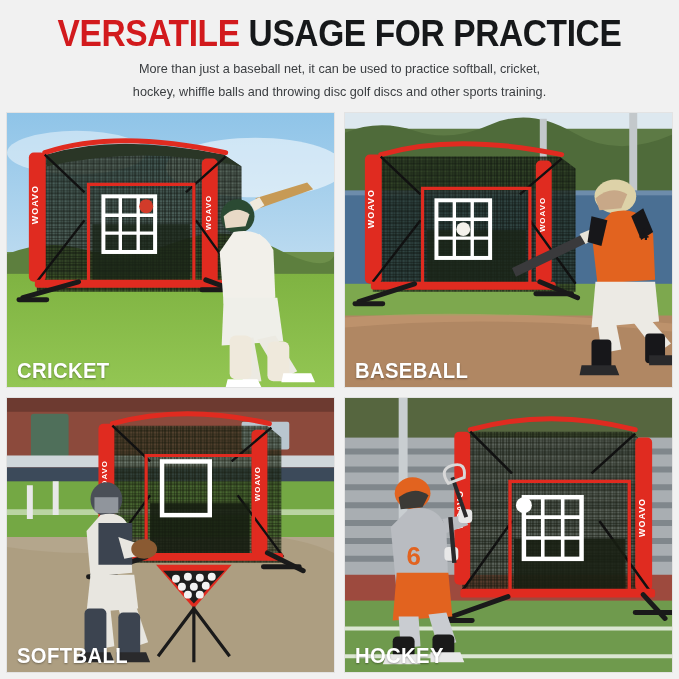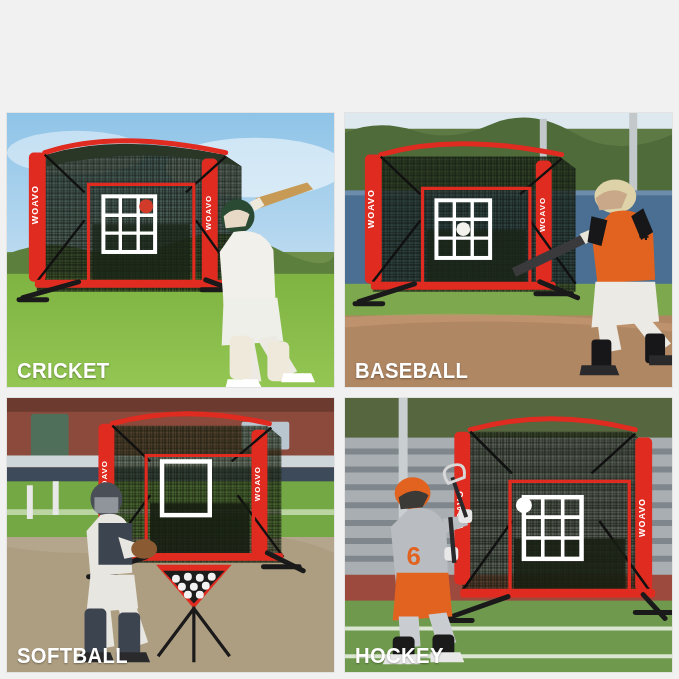--- a/index.html
+++ b/index.html
@@ -80,20 +80,25 @@
     transform-origin: left bottom;
     text-shadow: 0 1px 2px rgba(0,0,0,.35);
     pointer-events: none;
   }
 </style>
 </head>
 <body>
 
 <div id="page">
 
+  <div class="header">
+    <h1 class="title"><span class="accent">VERSATILE</span><span> USAGE FOR PRACTICE</span></h1>
+    <p class="subtitle">More than just a baseball net, it can be used to practice softball, cricket,</p>
+    <p class="subtitle">hockey, whiffle balls and throwing disc golf discs and other sports training.</p>
+  </div>
 
   <div class="grid">
 
     <div class="panel">
       <svg viewBox="0 0 329 276" preserveAspectRatio="xMidYMid slice">
         <defs>
           <linearGradient id="ck-sky" x1="0" y1="0" x2="0" y2="1">
             <stop offset="0" stop-color="#8fc4e8"></stop>
               <stop offset="1" stop-color="#e2eef7"></stop>
           </linearGradient>

